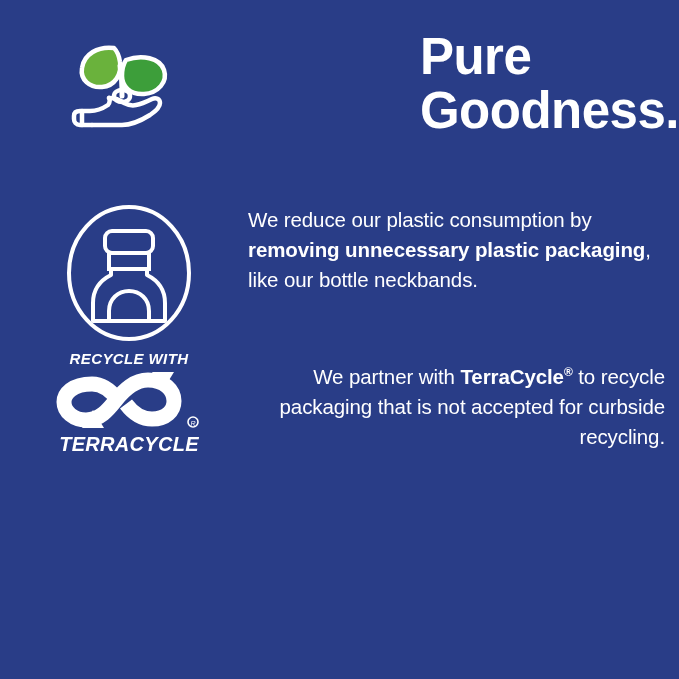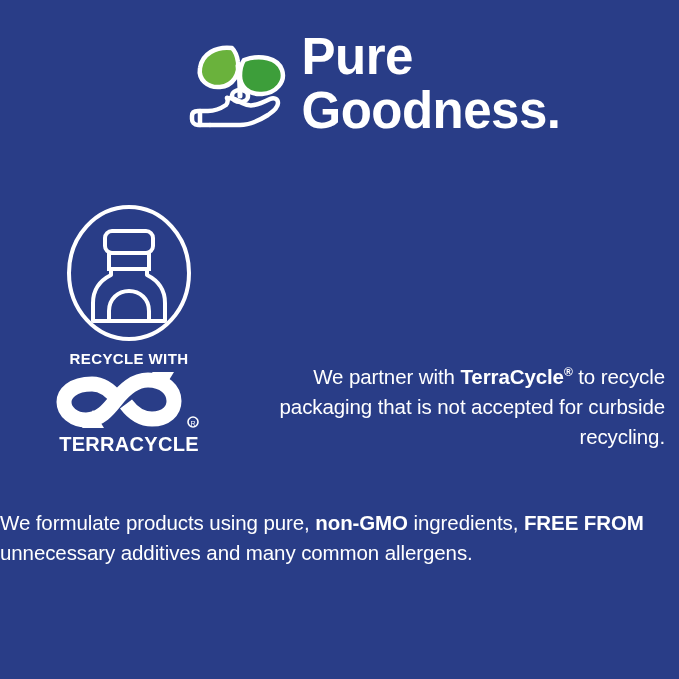--- a/index.html
+++ b/index.html
@@ -24,21 +24,21 @@
 
   
   .header {
     position: absolute;
     left: 0;
     top: 28px;
     width: 679px;
     height: 125px;
     display: flex;
     align-items: flex-start;
-    justify-content: center;
+    justify-content: space-between;
     padding-left: 70px;
     box-sizing: border-box;
   }
   .header-logo {
     width: 105px;
     height: 105px;
     flex: 0 0 105px;
     margin-top: 4px;
   }
   .header-logo svg { display: block; width: 105px; height: 105px; }
@@ -66,20 +66,21 @@
   .row-2 { top: 348px; height: 130px; }
   .row-3 { top: 498px; height: 150px; }
 
   .icon-cell {
     flex: 0 0 248px;
     display: flex;
     justify-content: center;
     align-items: flex-start;
     padding-left: 10px;
     box-sizing: border-box;
+    font-style: italic;
   }
   .row-1 .icon-cell { padding-top: 8px; }
   .row-2 .icon-cell { padding-top: 2px; }
   .row-3 .icon-cell { padding-top: 8px; }
 
   .icon-cell svg { display: block; }
 
   .text-cell {
     flex: 1 1 auto;
     color: #ffffff;
@@ -160,20 +161,23 @@
 
           <rect x="40" y="28" width="48" height="22" rx="7" fill="none" stroke="#ffffff" stroke-width="4"></rect>
 
           <rect x="44" y="50" width="40" height="16" fill="none" stroke="#ffffff" stroke-width="4"></rect>
 
           <path d="M46 66 L46 72 C34 78 28 88 28 100 L28 118 L100 118 L100 100 C100 88 94 78 82 72 L82 66" fill="none" stroke="#ffffff" stroke-width="4" stroke-linejoin="round"></path>
 
           <path d="M44 118 L44 108 C44 96 53 88 64 88 C75 88 84 96 84 108 L84 118" fill="none" stroke="#ffffff" stroke-width="4" stroke-linejoin="round"></path>
         </svg>
       </span>
+    </div>
+    <div class="text-cell">
+      <span>We reduce our plastic consumption by </span><b>removing unnecessary plastic packaging</b><span>, like our bottle neckbands.</span>
     </div>
   </div>
 
   <div class="row row-2">
     <div class="icon-cell">
       <div class="tc-logo">
         <div class="tc-top">RECYCLE WITH</div>
         <div class="tc-mark">
           <svg width="146" height="62" viewBox="0 0 146 62" xmlns="http://www.w3.org/2000/svg">
 
@@ -190,18 +194,15 @@
         </div>
         <div class="tc-bottom">TERRACYCLE</div>
       </div>
     </div>
     <div class="text-cell">
       <span>We partner with </span><b>TerraCycle</b><b class="reg">®</b><span> to recycle packaging that is not accepted for curbside recycling.</span>
     </div>
   </div>
 
   <div class="row row-3">
-    <div class="text-cell">
-      <span>We formulate products using pure, </span><b>non-GMO</b><span> ingredients, </span><b>FREE FROM</b><span> unnecessary additives and many common allergens.</span>
-    </div>
   </div>
 
 </div>
 
 </body></html>

